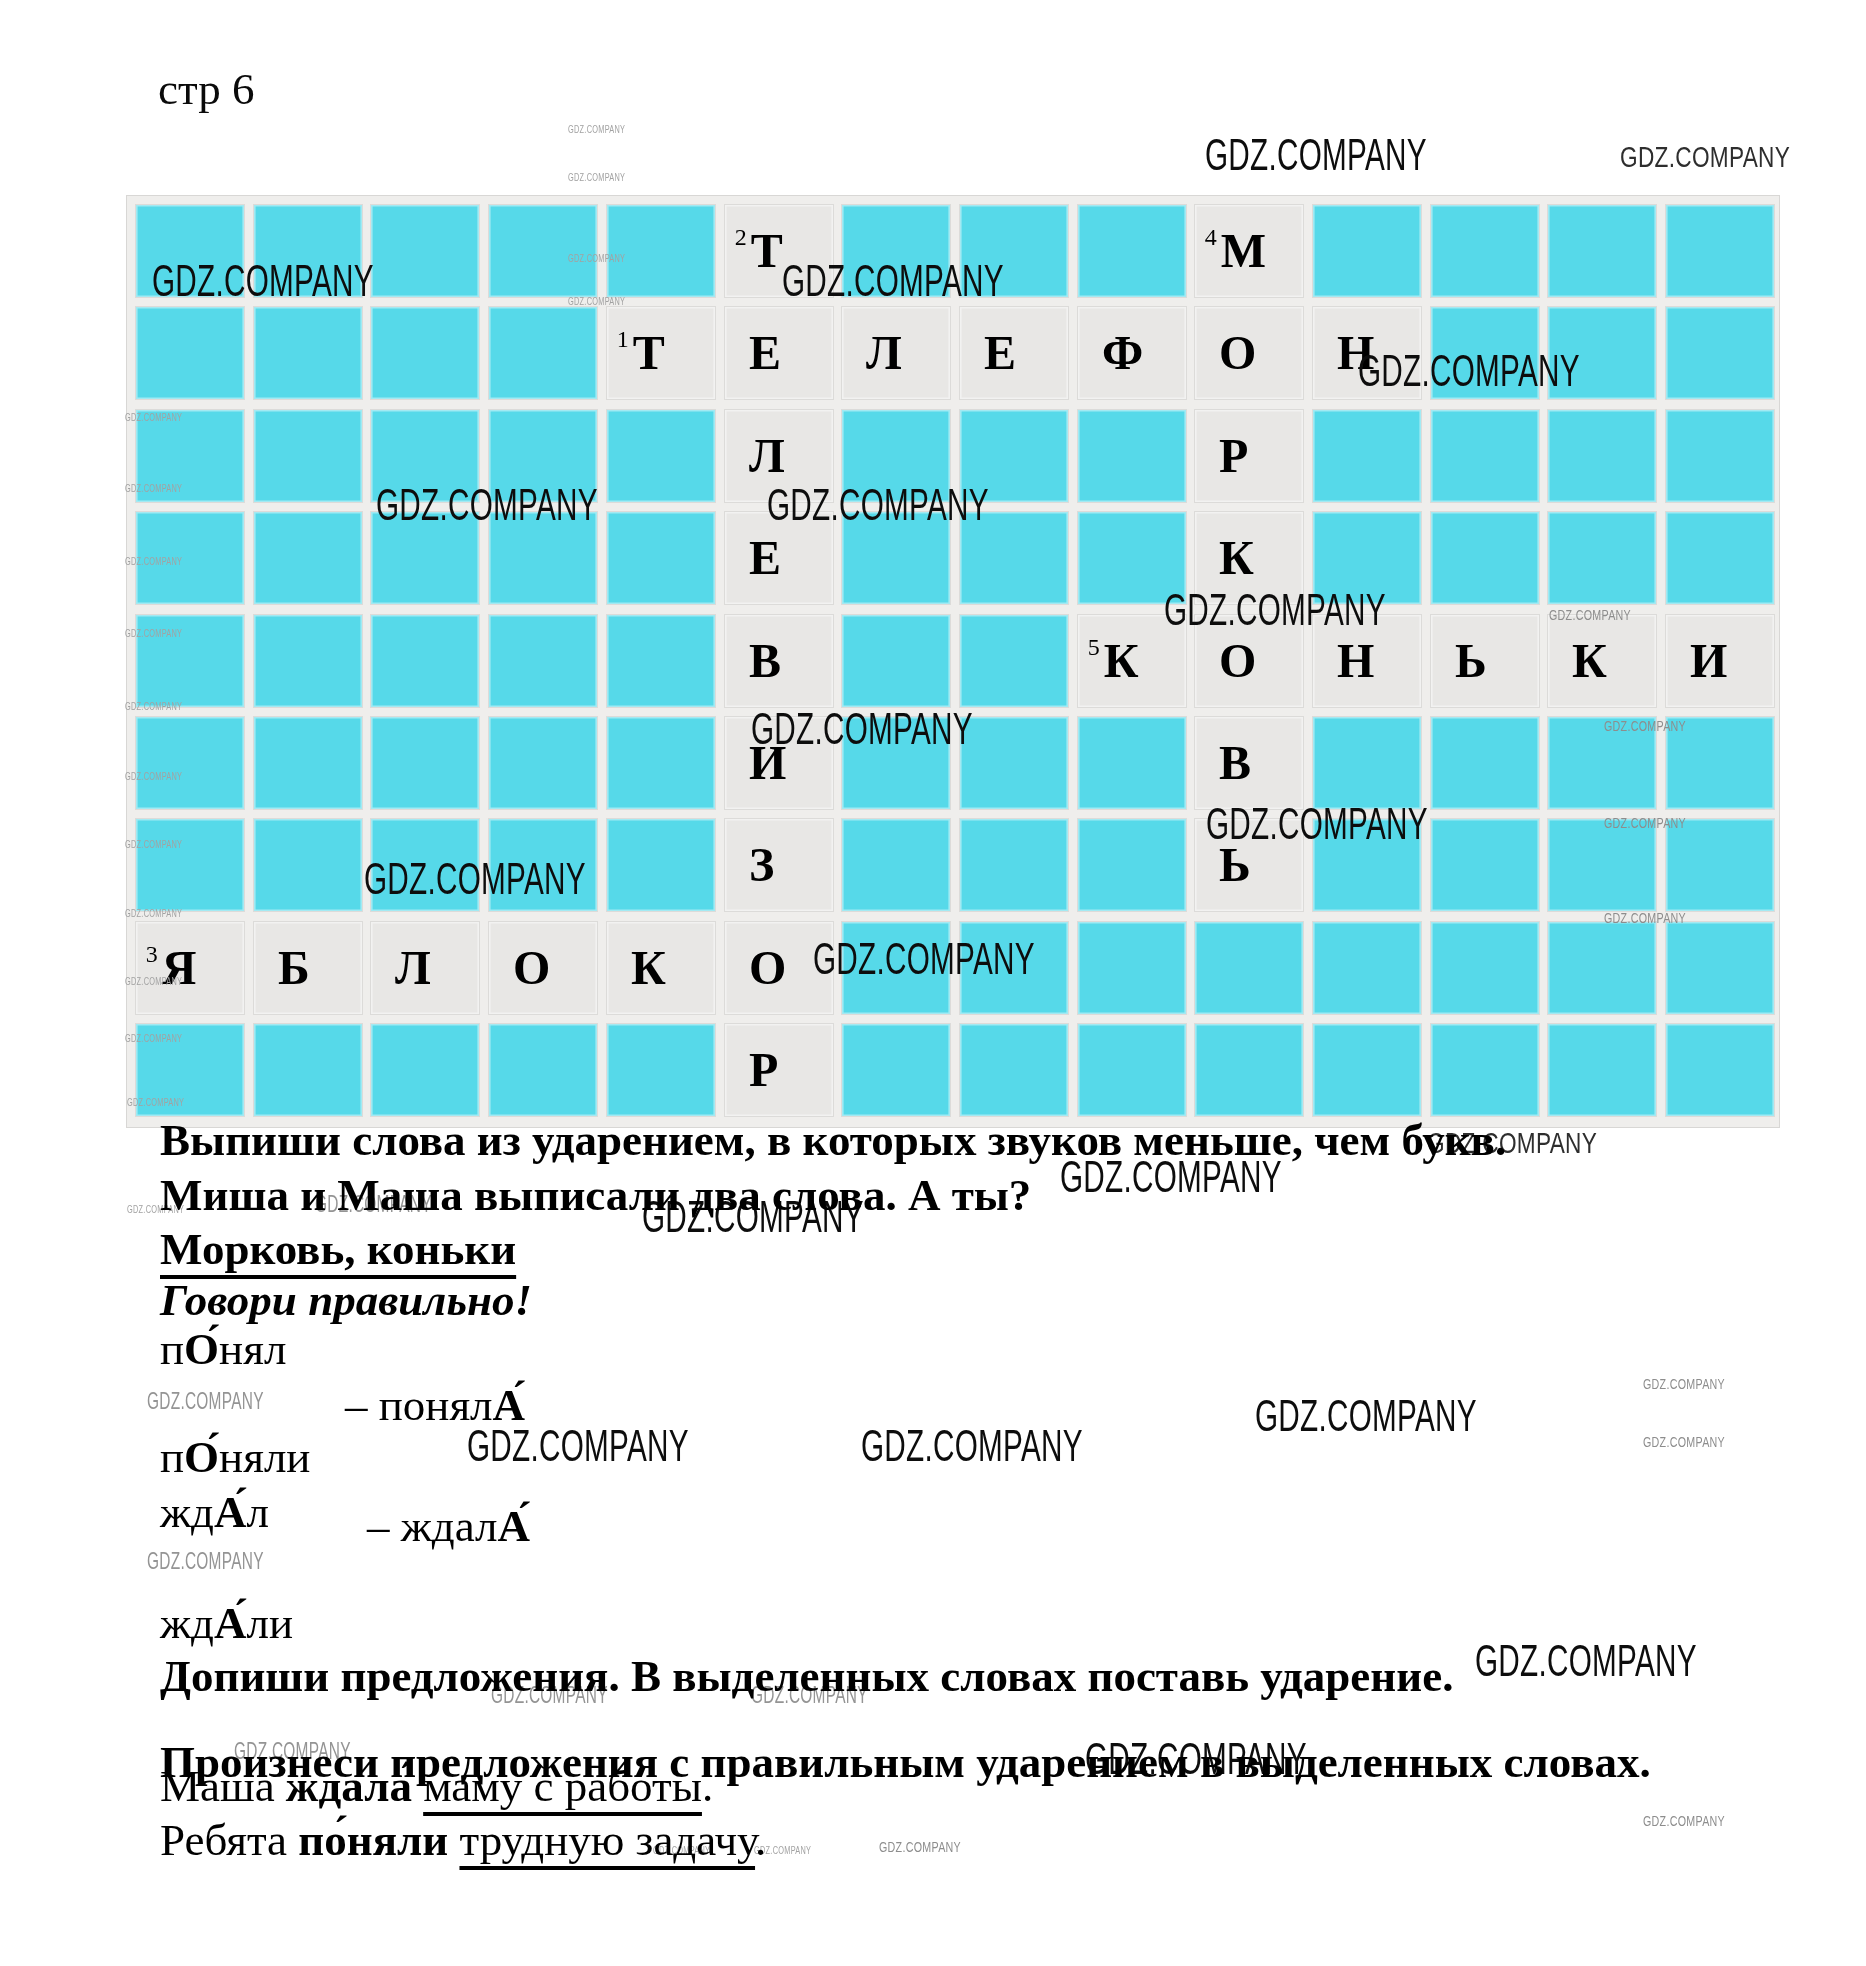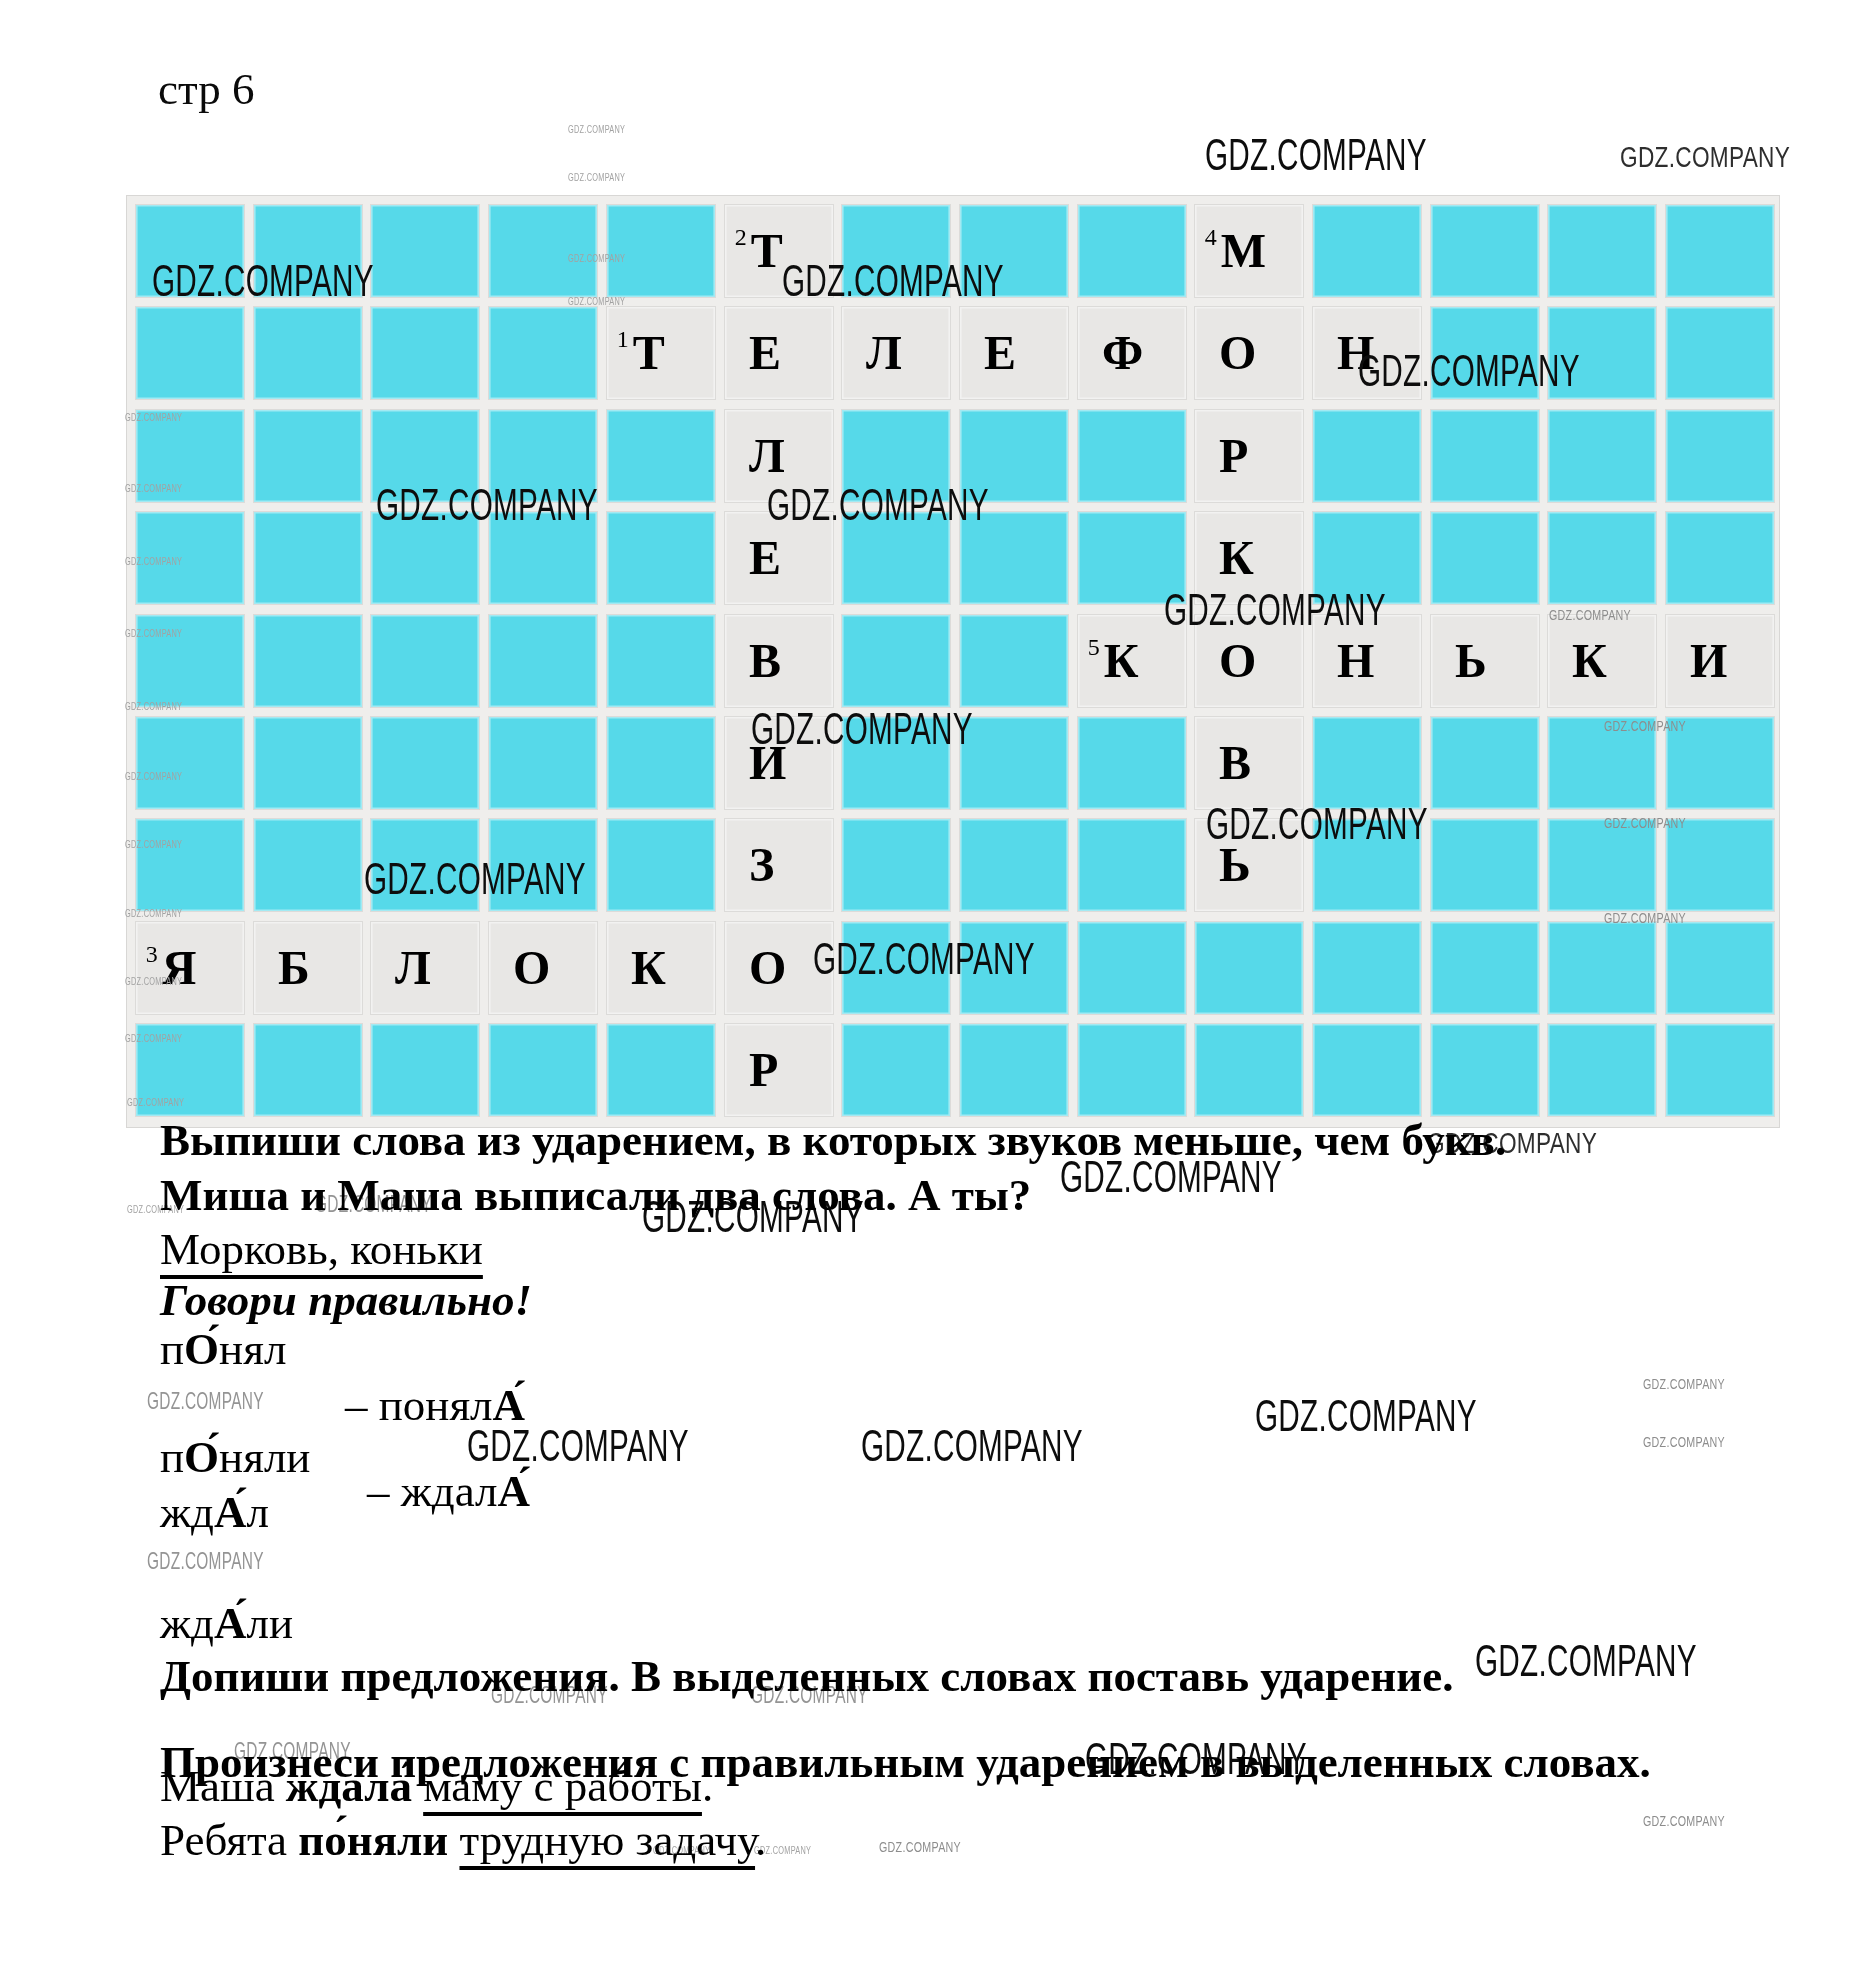--- a/index.html
+++ b/index.html
@@ -283,27 +283,27 @@
       <div class="wm large" style="left: 642px; top: 1191px;">GDZ.COMPANY</div>
       <div class="wm large" style="left: 467px; top: 1420px;">GDZ.COMPANY</div>
       <div class="wm large" style="left: 861px; top: 1420px;">GDZ.COMPANY</div>
       <div class="wm large" style="left: 1255px; top: 1390px;">GDZ.COMPANY</div>
       <div class="wm large" style="left: 1475px; top: 1635px;">GDZ.COMPANY</div>
       <div class="wm large" style="left: 1085px; top: 1733px;">GDZ.COMPANY</div>
     </div>
   <div id="text-layer">
       <div class="line bold" style="left: 160px; top: 1115px;"><span>Выпиши слова из ударением, в которых звуков меньше, чем букв.</span></div>
       <div class="line bold" style="left: 160px; top: 1170px;"><span>Миша и Маша выписали два слова. А ты?</span></div>
-      <div class="line" style="left: 160px; top: 1224px;"><span class="u">Морковь, коньки</span></div>
+      <div class="line" style="left: 160px; top: 1224px; font-weight: bold;"><span class="u">Морковь, коньки</span></div>
       <div class="line bold" style="left: 160px; top: 1275px; font-style: italic;"><span>Говори правильно!</span></div>
       <div class="line" style="left: 160px; top: 1324px;"><span>п</span><span class="b">О́</span><span>нял</span></div>
       <div class="line" style="left: 345px; top: 1380px;"><span>– понял</span><span class="b">А́</span></div>
       <div class="line" style="left: 160px; top: 1432px;"><span>п</span><span class="b">О́</span><span>няли</span></div>
       <div class="line" style="left: 160px; top: 1487px;"><span>жд</span><span class="b">А́</span><span>л</span></div>
-      <div class="line" style="left: 367px; top: 1466px; text-align: right;"><span>– ждал</span><span class="b">А́</span></div>
+      <div class="line" style="left: 367px; top: 1501px; text-align: right;"><span>– ждал</span><span class="b">А́</span></div>
       <div class="line" style="left: 160px; top: 1598px;"><span>жд</span><span class="b">А́</span><span>ли</span></div>
       <div class="line bold" style="left: 160px; top: 1651px;"><span>Допиши предложения. В выделенных словах поставь ударение.</span></div>
       <div class="line bold" style="left: 160px; top: 1709px; margin-top: 28px;"><span>Произнеси предложения с правильным ударением в выделенных словах.</span></div>
       <div class="line" style="left: 160px; top: 1761px;"><span>Маша </span><span class="b">ждала́</span><span> </span><span class="u">маму с работы</span><span>.</span></div>
       <div class="line" style="left: 160px; top: 1815px;"><span>Ребята </span><span class="b">по́няли</span><span> </span><span class="u">трудную задачу</span><span>.</span></div>
     </div>
 </div>
 
 
 </body></html>

